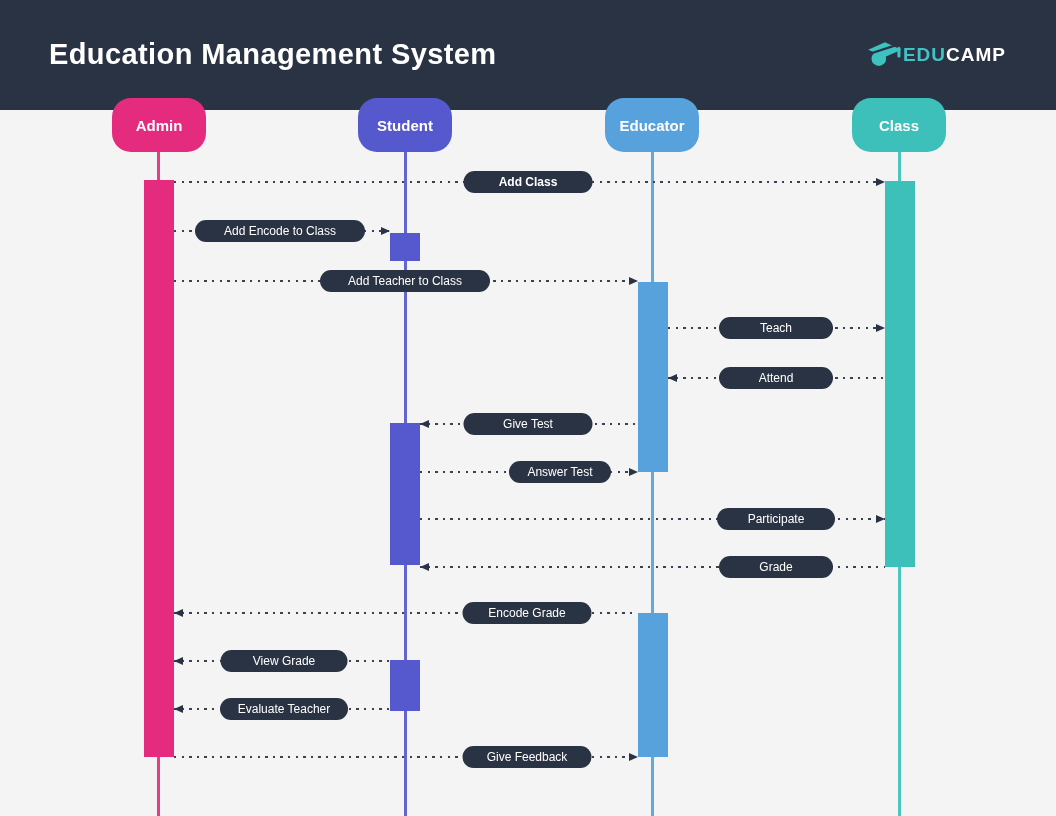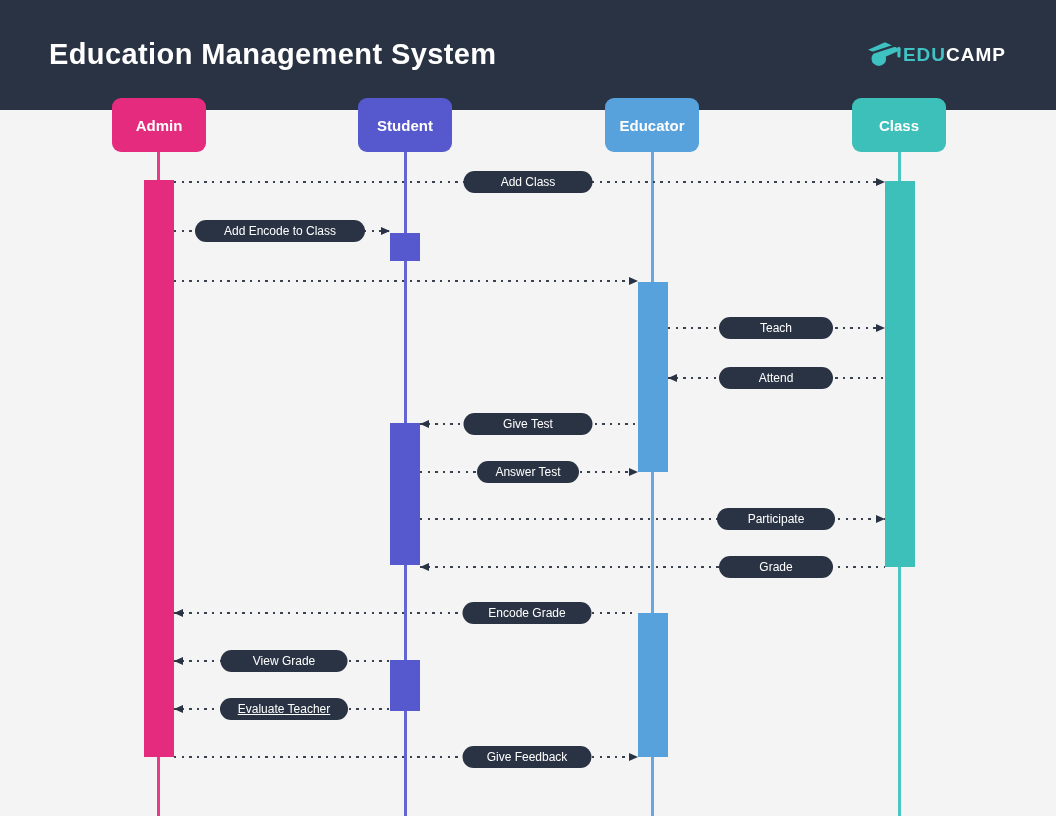--- a/index.html
+++ b/index.html
@@ -13,21 +13,21 @@
   .title{
     position:absolute;left:49px;top:38px;
     font-size:29px;font-weight:700;color:#ffffff;letter-spacing:.4px;
   }
   .logo{position:absolute;right:50px;top:38px;display:flex;align-items:center;gap:0;}
   .logo-text{font-size:19px;font-weight:700;letter-spacing:1px;}
   .logo-edu{color:#41C2C4;}
   .logo-camp{color:#ffffff;}
   
   .actor-box{
-    position:absolute;top:98px;width:94px;height:54px;border-radius:9px;
+    position:absolute;top:98px;width:94px;height:54px;border-radius:19px;
     display:flex;align-items:center;justify-content:center;
     color:#ffffff;font-size:15px;font-weight:700;z-index:3;
   }
   .lifeline{position:absolute;top:152px;width:3px;height:664px;z-index:0;opacity:.92;}
   .activation{position:absolute;width:30px;z-index:2;}
   
   .msg-line{position:absolute;height:2px;z-index:4;
     background-image:repeating-linear-gradient(to right,#3A4150 0 2.4px,transparent 2.4px 7.6px);}
   .arrow{position:absolute;width:0;height:0;z-index:5;
     border-top:4.5px solid transparent;border-bottom:4.5px solid transparent;}
@@ -82,62 +82,63 @@
     </div>
   <div class="actor-box" style="left:852px;background:#3EC0BA;">
       <span>Class</span>
     </div>
   <div class="actor-box" style="left:605px;background:#57A1DC;">
       <span>Educator</span>
     </div>
 
   <div class="msg-line" style="left:174px;top:181px;width:711px;"></div>
   <div class="arrow right" style="left:876px;top:177.5px;"></div>
-  <div class="pill" style="left:528px;top:171px;width:129px;">Add Class</div>
+  <div class="pill" style="left:528px;top:171px;width:129px;font-weight:bold;">Add Class</div>
 
   <div class="msg-line" style="left:174px;top:230px;width:216px;"></div>
   <div class="arrow right" style="left:381px;top:226.5px;"></div>
   <div class="pill" style="left:280px;top:220px;width:170px;">Add Encode to Class</div>
 
   <div class="msg-line" style="left:174px;top:280px;width:464px;"></div>
   <div class="arrow right" style="left:629px;top:276.5px;"></div>
+  <div class="pill" style="left:405px;top:270px;width:170px;">Add Teacher to Class</div>
 
   <div class="msg-line" style="left:668px;top:327px;width:217px;"></div>
   <div class="arrow right" style="left:876px;top:323.5px;"></div>
   <div class="pill" style="left:776px;top:317px;width:114px;">Teach</div>
 
   <div class="msg-line" style="left:668px;top:377px;width:217px;"></div>
   <div class="arrow left" style="left:668px;top:373.5px;"></div>
   <div class="pill" style="left:776px;top:367px;width:114px;">Attend</div>
 
   <div class="msg-line" style="left:420px;top:423px;width:218px;"></div>
   <div class="arrow left" style="left:420px;top:419.5px;"></div>
   <div class="pill" style="left:528px;top:413px;width:129px;">Give Test</div>
 
   <div class="msg-line" style="left:420px;top:471px;width:218px;"></div>
   <div class="arrow right" style="left:629px;top:467.5px;"></div>
-  <div class="pill" style="left:528px;top:461px;width:102px;">Answer Test</div>
+  <div class="pill" style="left:560px;top:461px;width:102px;">Answer Test</div>
 
   <div class="msg-line" style="left:420px;top:518px;width:465px;"></div>
   <div class="arrow right" style="left:876px;top:514.5px;"></div>
   <div class="pill" style="left:776px;top:508px;width:118px;">Participate</div>
 
   <div class="msg-line" style="left:420px;top:566px;width:465px;"></div>
   <div class="arrow left" style="left:420px;top:562.5px;"></div>
   <div class="pill" style="left:776px;top:556px;width:114px;">Grade</div>
 
   <div class="msg-line" style="left:174px;top:612px;width:464px;"></div>
   <div class="arrow left" style="left:174px;top:608.5px;"></div>
   <div class="pill" style="left:527px;top:602px;width:129px;">Encode Grade</div>
 
   <div class="msg-line" style="left:174px;top:660px;width:216px;"></div>
   <div class="arrow left" style="left:174px;top:656.5px;"></div>
   <div class="pill" style="left:284px;top:650px;width:127px;">View Grade</div>
 
   <div class="msg-line" style="left:174px;top:708px;width:216px;"></div>
   <div class="arrow left" style="left:174px;top:704.5px;"></div>
-  <div class="pill" style="left:284px;top:698px;width:128px;text-decoration:underline;">Evaluate Teacher</div>
+  <div class="pill" style="left:284px;top:698px;width:128px;">Evaluate Teacher</div>
 
   <div class="msg-line" style="left:174px;top:756px;width:464px;"></div>
   <div class="arrow right" style="left:629px;top:752.5px;"></div>
   <div class="pill" style="left:527px;top:746px;width:129px;">Give Feedback</div>
 
 </div>
 
 </body></html>

